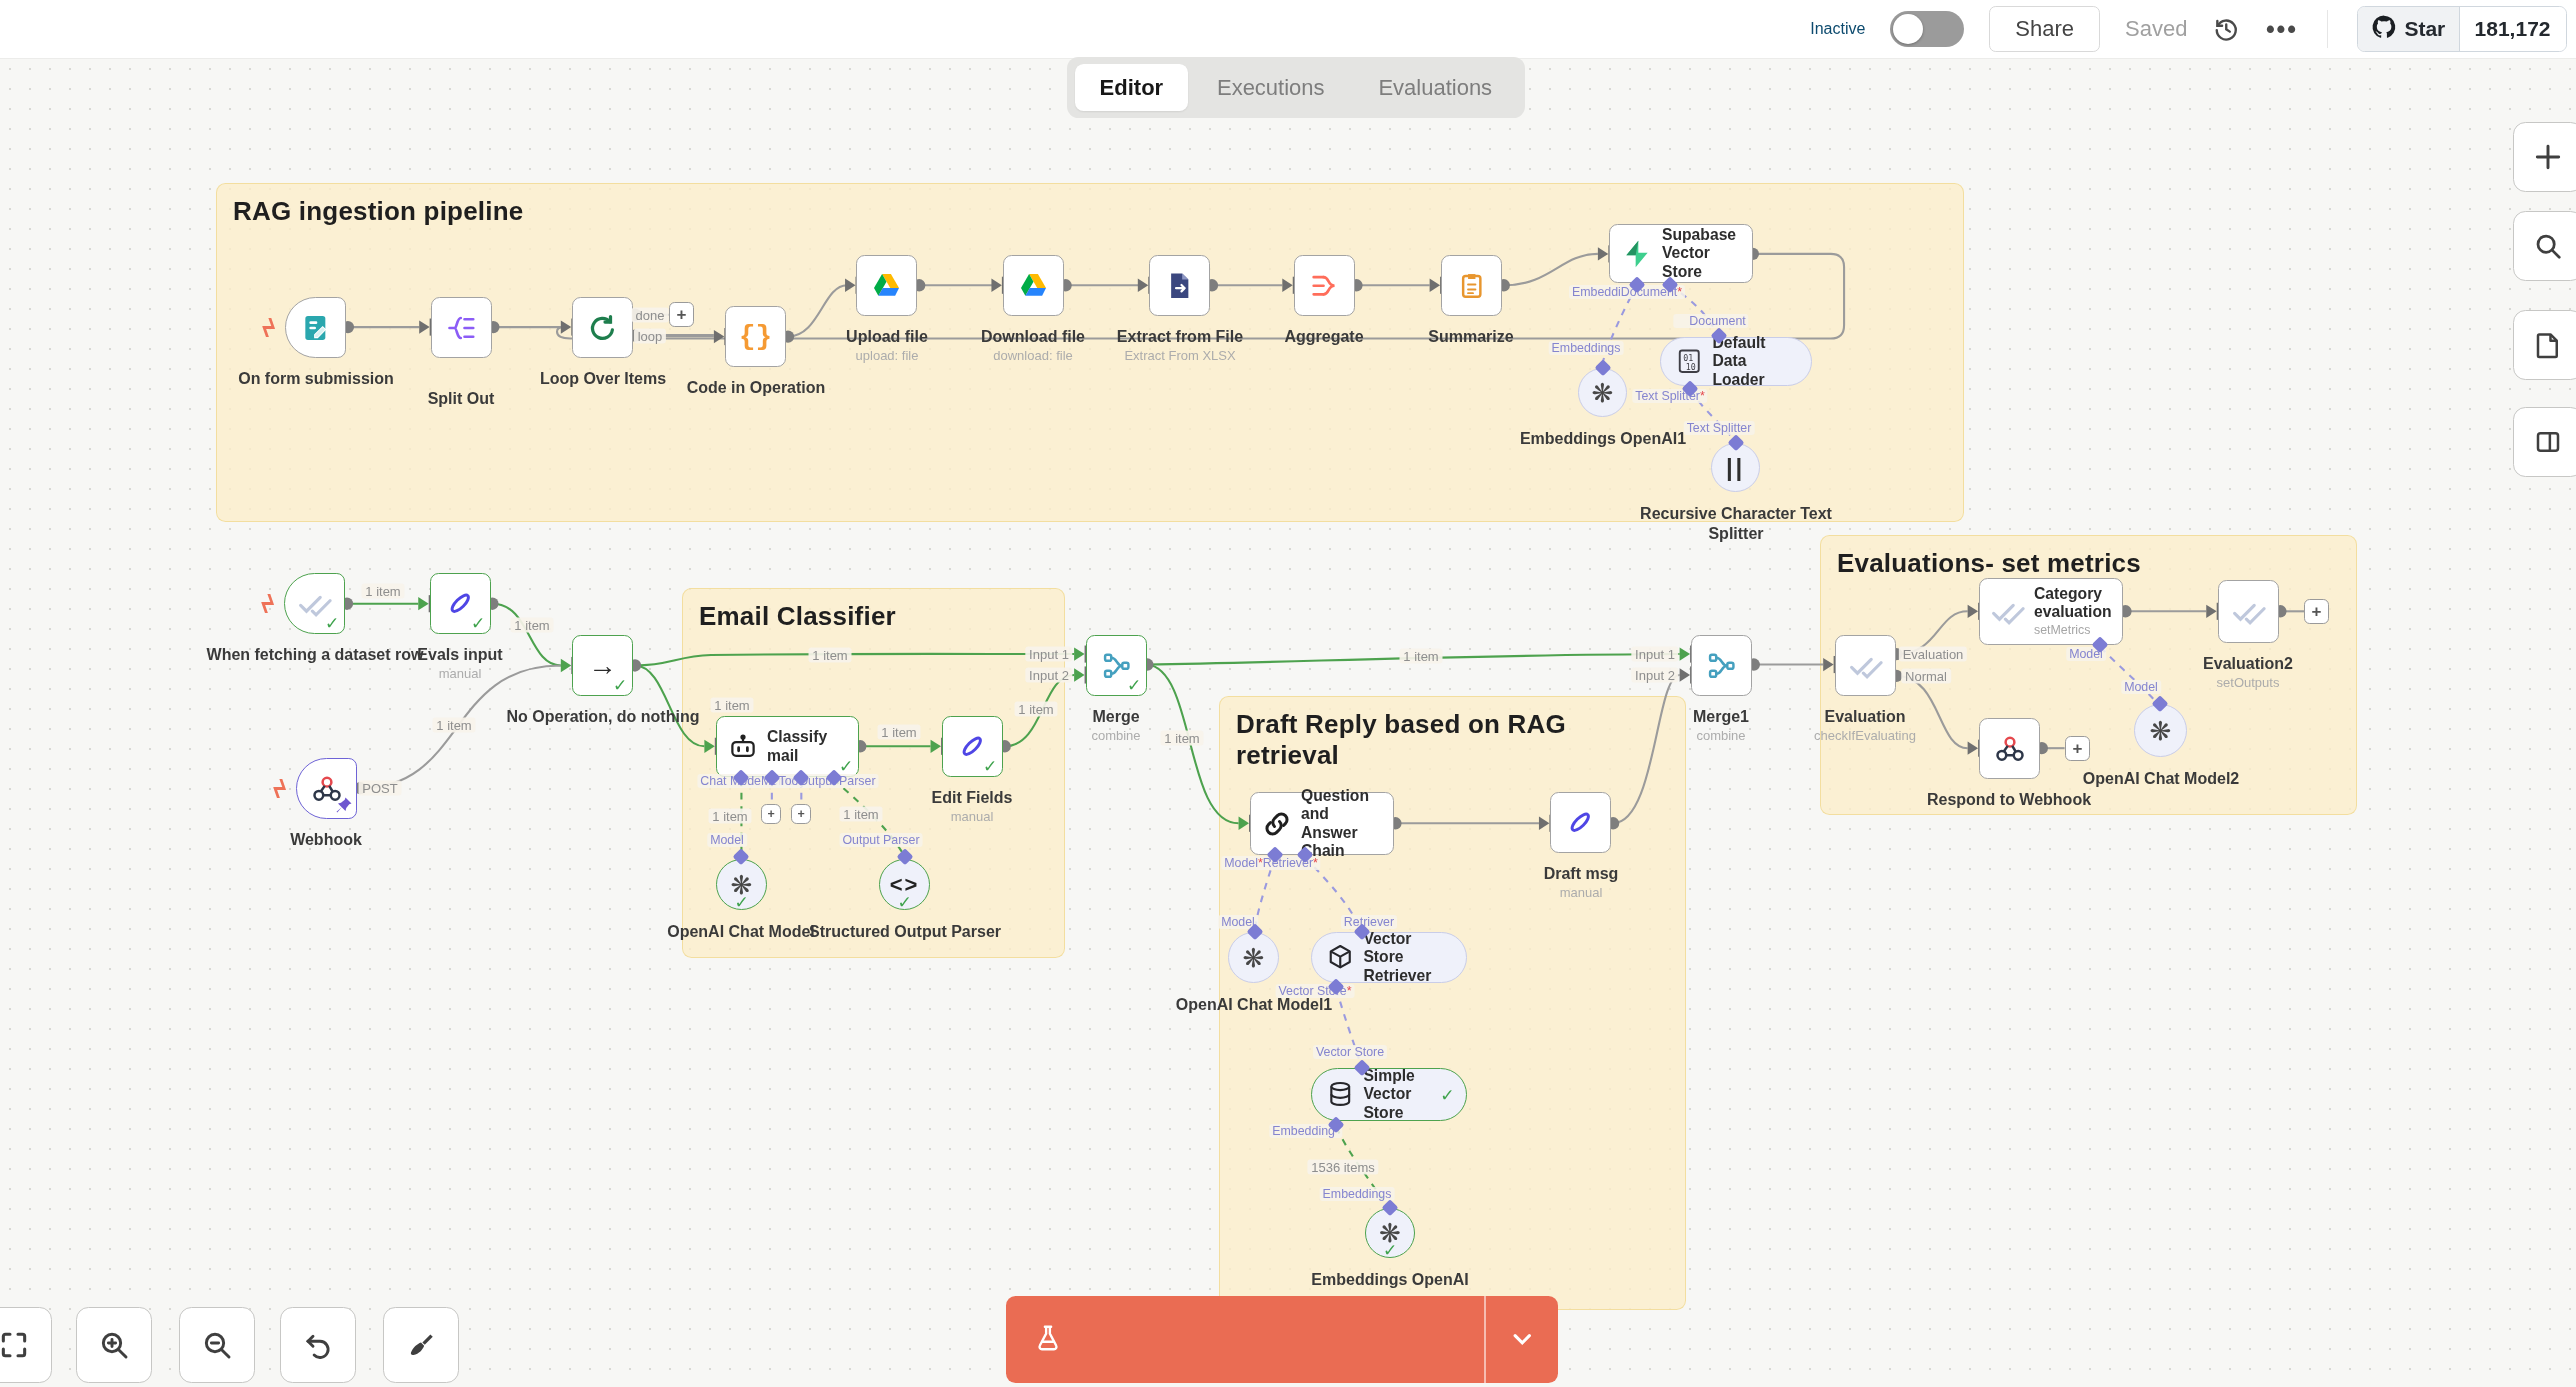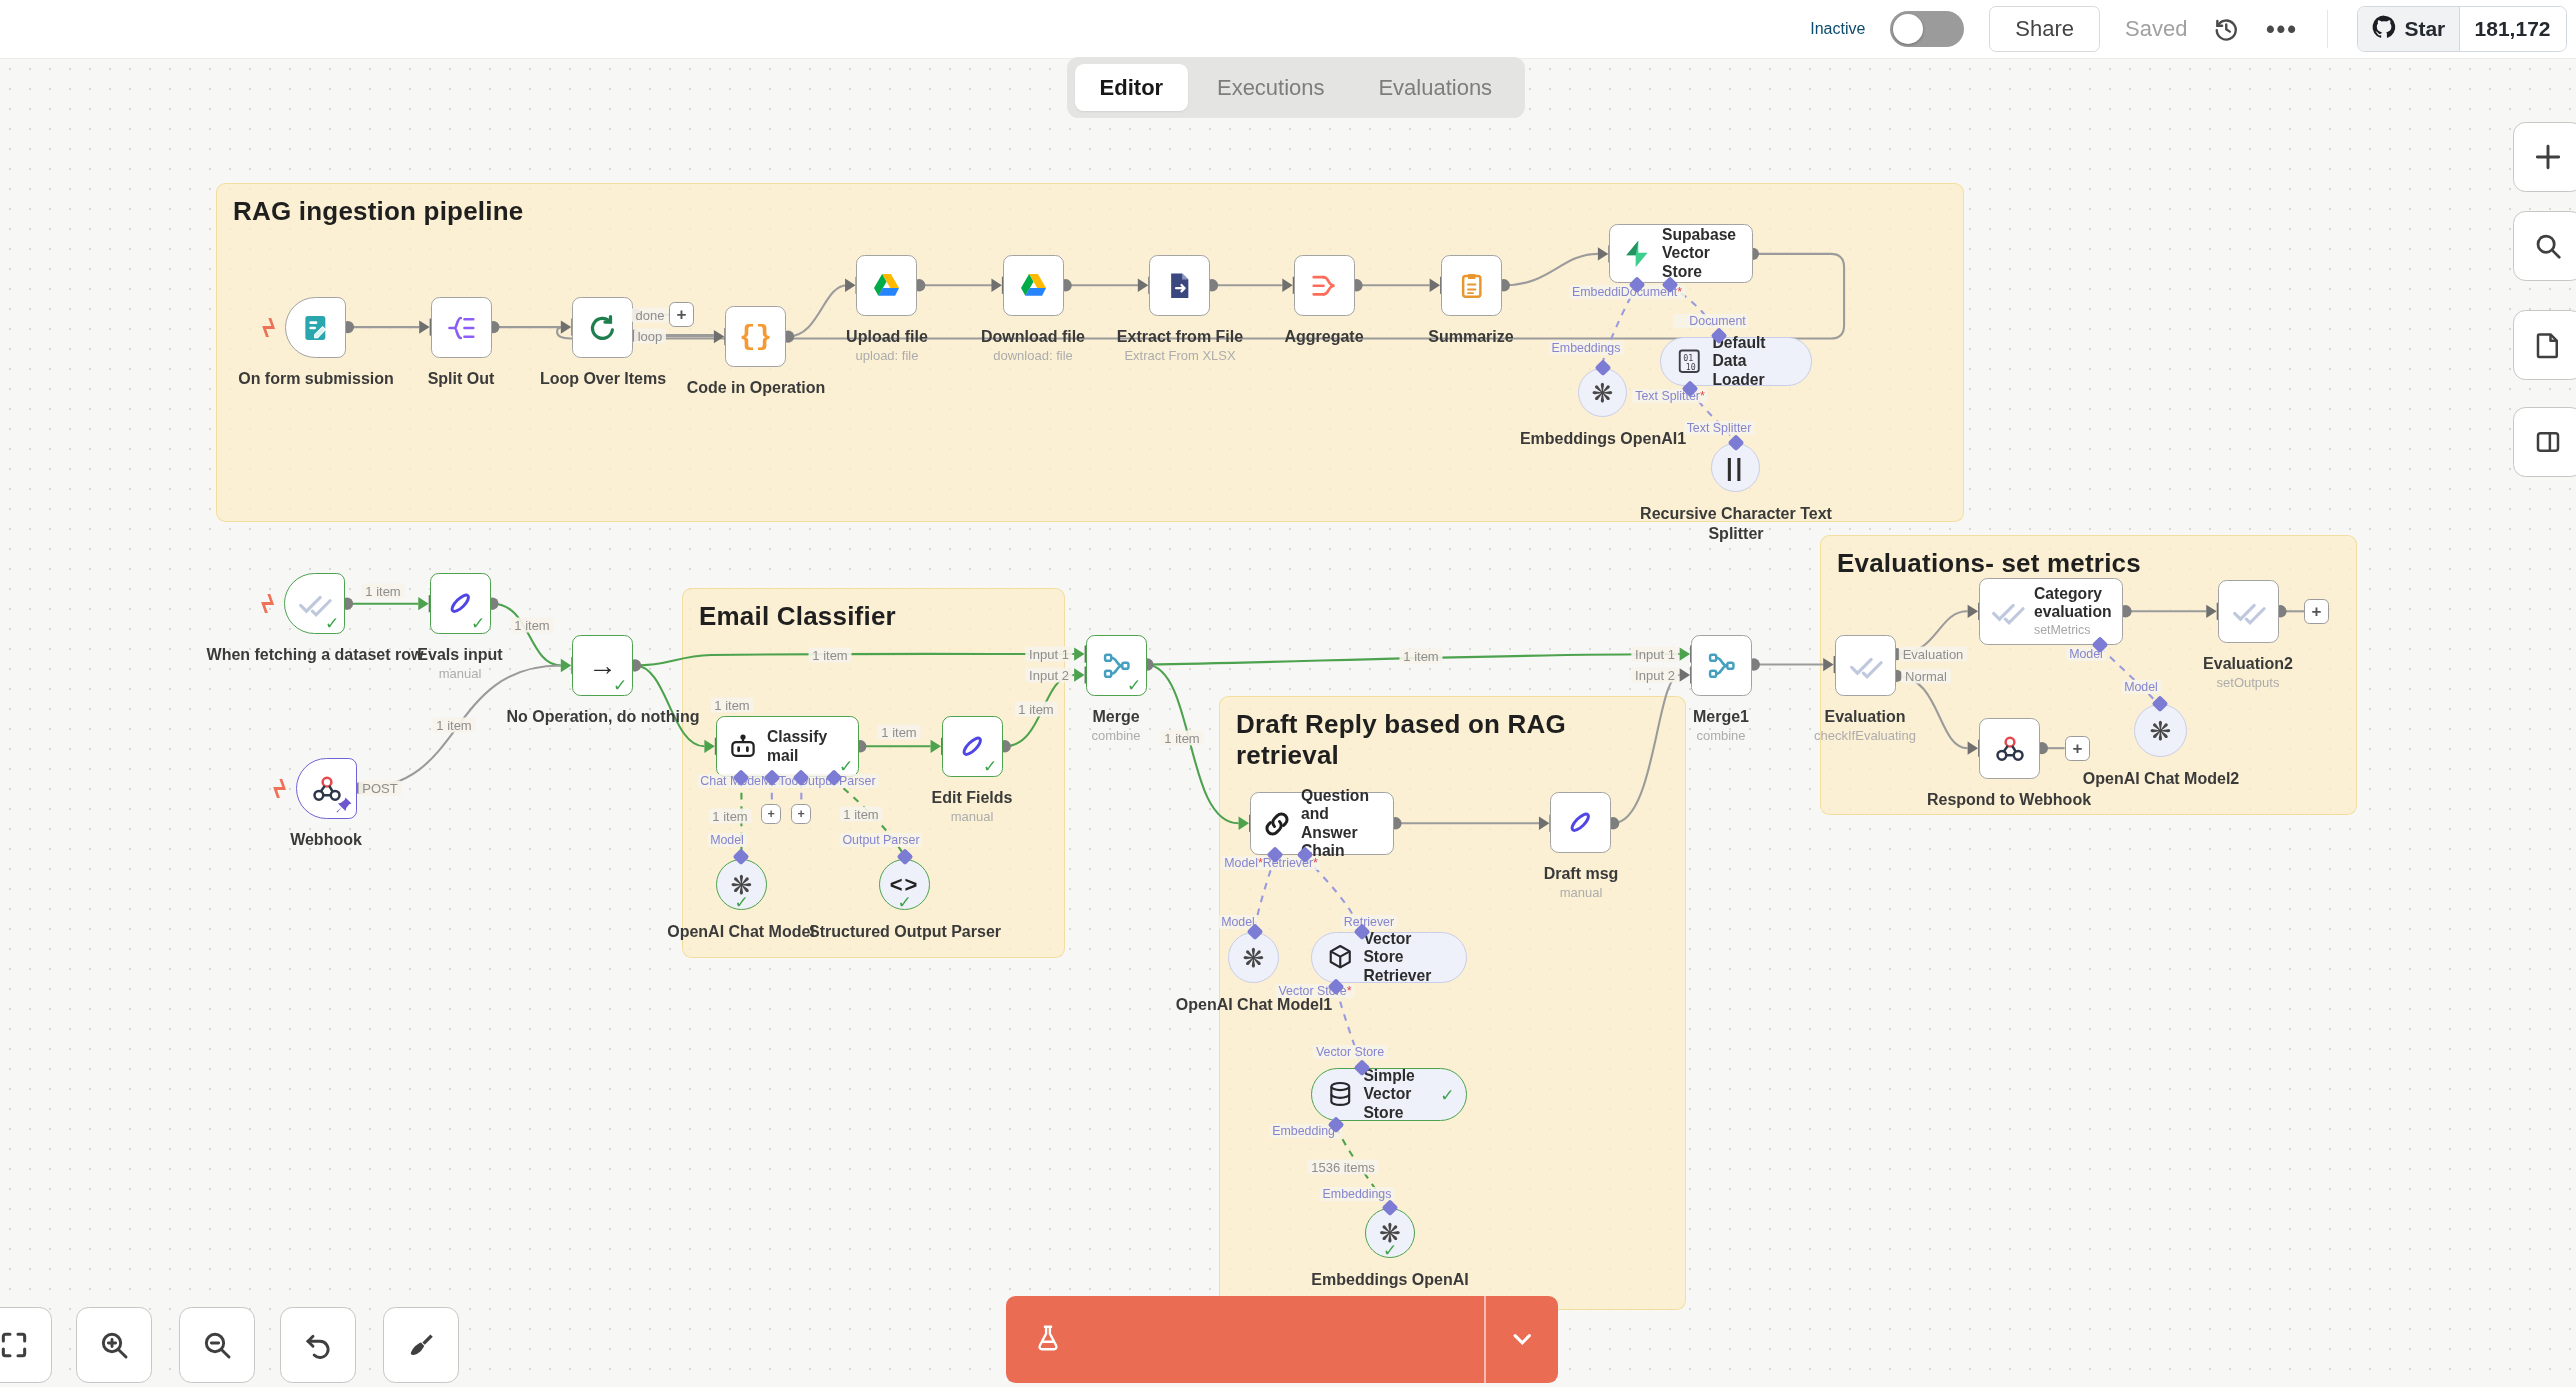--- a/index.html
+++ b/index.html
@@ -244,21 +244,21 @@
         <div class="nlabelwrap" style="left: 316px; top: 369px; width: 228px;">On form submission</div>
         <div class="node " style="left: 431px; top: 297px; width: 61px; height: 61px;">
           <span style="display: flex; align-items: center; justify-content: center; flex: 0 0 auto;">
             <svg viewBox="0 0 24 24" width="30" height="30" fill="none" stroke="#8B5CF6" stroke-width="2.1" stroke-linecap="round">
               <path d="M2 12h4"></path>
               <path d="M11 4c-3 0-3 8-5 8 2 0 2 8 5 8"></path>
               <path d="M14 5h7M14 12h7M14 19h7"></path>
             </svg>
           </span>
         </div>
-        <div class="nlabelwrap" style="left: 461px; top: 369px; width: 228px;">Split Out</div>
+        <div class="nlabelwrap" style="left: 461px; top: 389px; width: 228px;">Split Out</div>
         <div class="node " style="left: 572px; top: 297px; width: 61px; height: 61px;">
           <span style="display: flex; align-items: center; justify-content: center; flex: 0 0 auto;">
             <svg viewBox="0 0 24 24" width="30" height="30" fill="none" stroke="#1E7E4D" stroke-width="2.6" stroke-linecap="round">
               <path d="M19.5 13.5A8 8 0 1 1 17.6 7"></path>
               <path d="M18 2.8v4.4h-4.4"></path>
             </svg>
           </span>
         </div>
         <div class="nlabelwrap" style="left: 603px; top: 369px; width: 228px;">Loop Over Items</div>
         <div class="node " style="left: 725px; top: 306px; width: 61px; height: 61px;">

